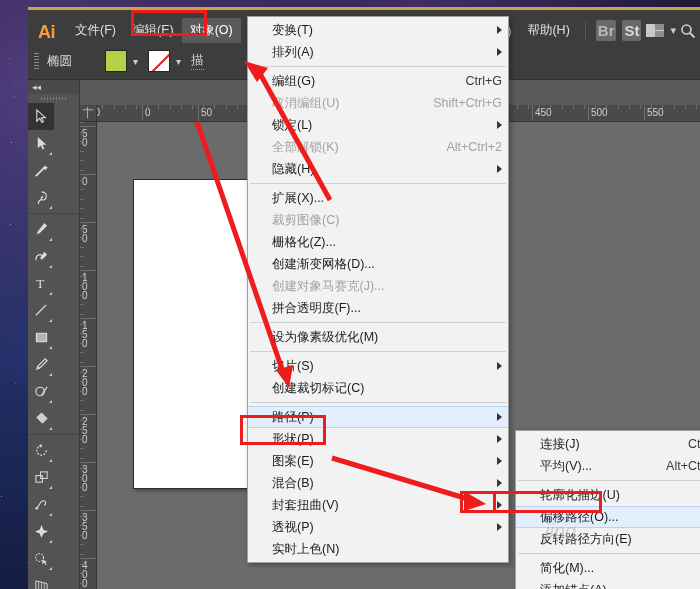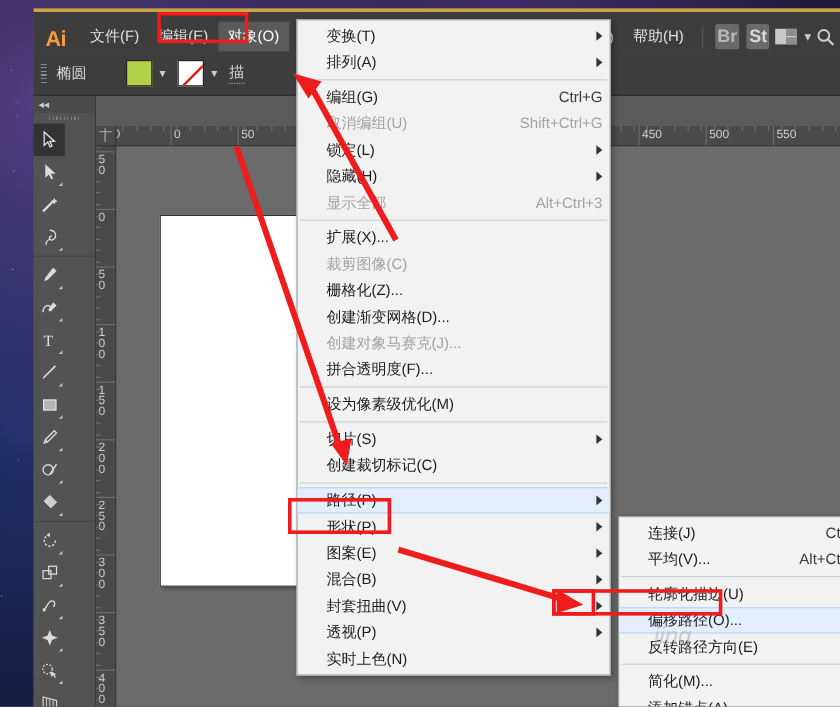--- a/index.html
+++ b/index.html
@@ -777,27 +777,27 @@
           <span class="accel">Ctrl+G</span>
         </div>
         <div class="mrow disabled">
           <span>取消编组(U)</span>
           <span class="accel">Shift+Ctrl+G</span>
         </div>
         <div class="mrow">
           <span>锁定(L)</span>
           <span class="arrow-r"></span>
         </div>
+        <div class="mrow disabled">
+          <span>全部解锁(K)</span>
+          <span class="accel">Alt+Ctrl+2</span>
+        </div>
         <div class="mrow">
           <span>隐藏(H)</span>
           <span class="arrow-r"></span>
-        </div>
-        <div class="mrow disabled">
-          <span>显示全部</span>
-          <span class="accel">Alt+Ctrl+3</span>
         </div>
         <div class="msep"></div>
         <div class="mrow">
           <span>扩展(X)...</span>
         </div>
         <div class="mrow disabled">
           <span>裁剪图像(C)</span>
         </div>
         <div class="mrow">
           <span>栅格化(Z)...</span>

